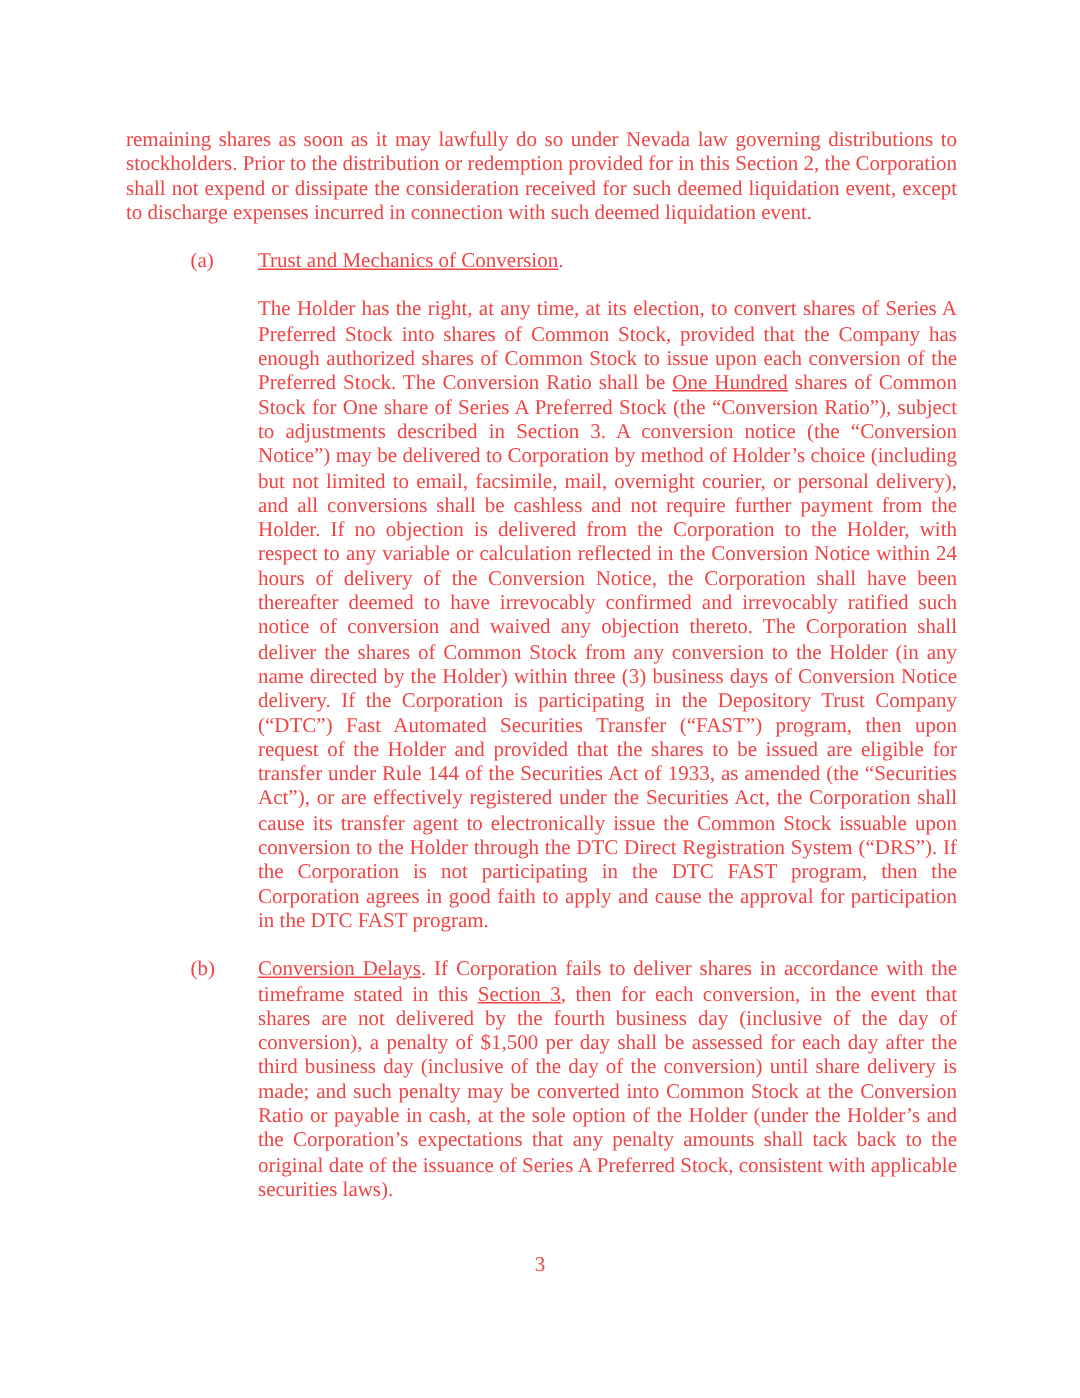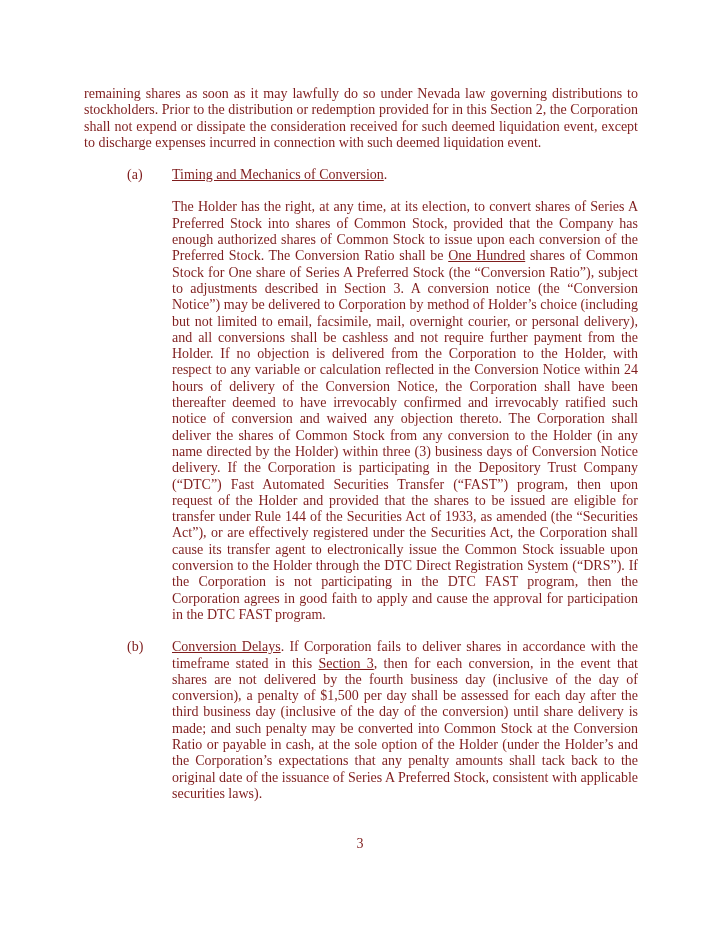--- a/index.html
+++ b/index.html
@@ -8,21 +8,21 @@
     background: #ffffff;
   }
   .page {
     position: relative;
     width: 720px;
     height: 932px;
     background: #ffffff;
     font-family: "Liberation Serif", "DejaVu Serif", serif;
     font-size: 14px;
     line-height: 16.3px;
-    color: #7f1d1d;
+    color: #ef4444;
     overflow: hidden;
   }
   .content {
     position: absolute;
     left: 84px;
     top: 86px;
     width: 554px;
   }
   p { margin: 0; text-align: justify; }
   .gap-top { margin-top: 16px; }
@@ -60,21 +60,21 @@
 
     <p>
       <span>remaining shares as soon as it may lawfully do so under Nevada law governing distributions to stockholders.  Prior to the distribution or redemption provided for in this Section 2, the Corporation shall not expend or dissipate the consideration received for such deemed liquidation event, except to discharge expenses incurred in connection with such deemed liquidation event.</span>
     </p>
 
 
     <div class="item">
       <span class="item-label">(a)</span>
       <div class="item-inner">
         <p class="item-heading">
-          <u>Timing and Mechanics of Conversion</u><span>.</span>
+          <u>Trust and Mechanics of Conversion</u><span>.</span>
         </p>
         <p class="item-body">
           <span>The Holder has the right, at any time, at its election, to convert shares of Series A Preferred Stock into shares of Common Stock, provided that the Company has enough authorized shares of Common Stock to issue upon each conversion of the Preferred Stock.  The Conversion Ratio shall be </span><u>One Hundred</u><span> shares of Common Stock for One share of Series A Preferred Stock (the “Conversion Ratio”), subject to adjustments described in Section 3. A conversion notice (the “Conversion Notice”) may be delivered to Corporation by method of Holder’s choice (including but not limited to email, facsimile, mail, overnight courier, or personal delivery), and all conversions shall be cashless and not require further payment from the Holder. If no objection is delivered from the Corporation to the Holder, with respect to any variable or calculation reflected in the Conversion Notice within 24 hours of delivery of the Conversion Notice, the Corporation shall have been thereafter deemed to have irrevocably confirmed and irrevocably ratified such notice of conversion and waived any objection thereto. The Corporation shall deliver the shares of Common Stock from any conversion to the Holder (in any name directed by the Holder) within three (3) business days of Conversion Notice delivery. If the Corporation is participating in the Depository Trust Company (“DTC”) Fast Automated Securities Transfer (“FAST”) program, then upon request of the Holder and provided that the shares to be issued are eligible for transfer under Rule 144 of the Securities Act of 1933, as amended (the “Securities Act”), or are effectively registered under the Securities Act, the Corporation shall cause its transfer agent to electronically issue the Common Stock issuable upon conversion to the Holder through the DTC Direct Registration System (“DRS”). If the Corporation is not participating in the DTC FAST program, then the Corporation agrees in good faith to apply and cause the approval for participation in the DTC FAST program.</span>
         </p>
       </div>
     </div>
 
     <div class="item">
       <span class="item-label">(b)</span>
       <div class="item-inner">

